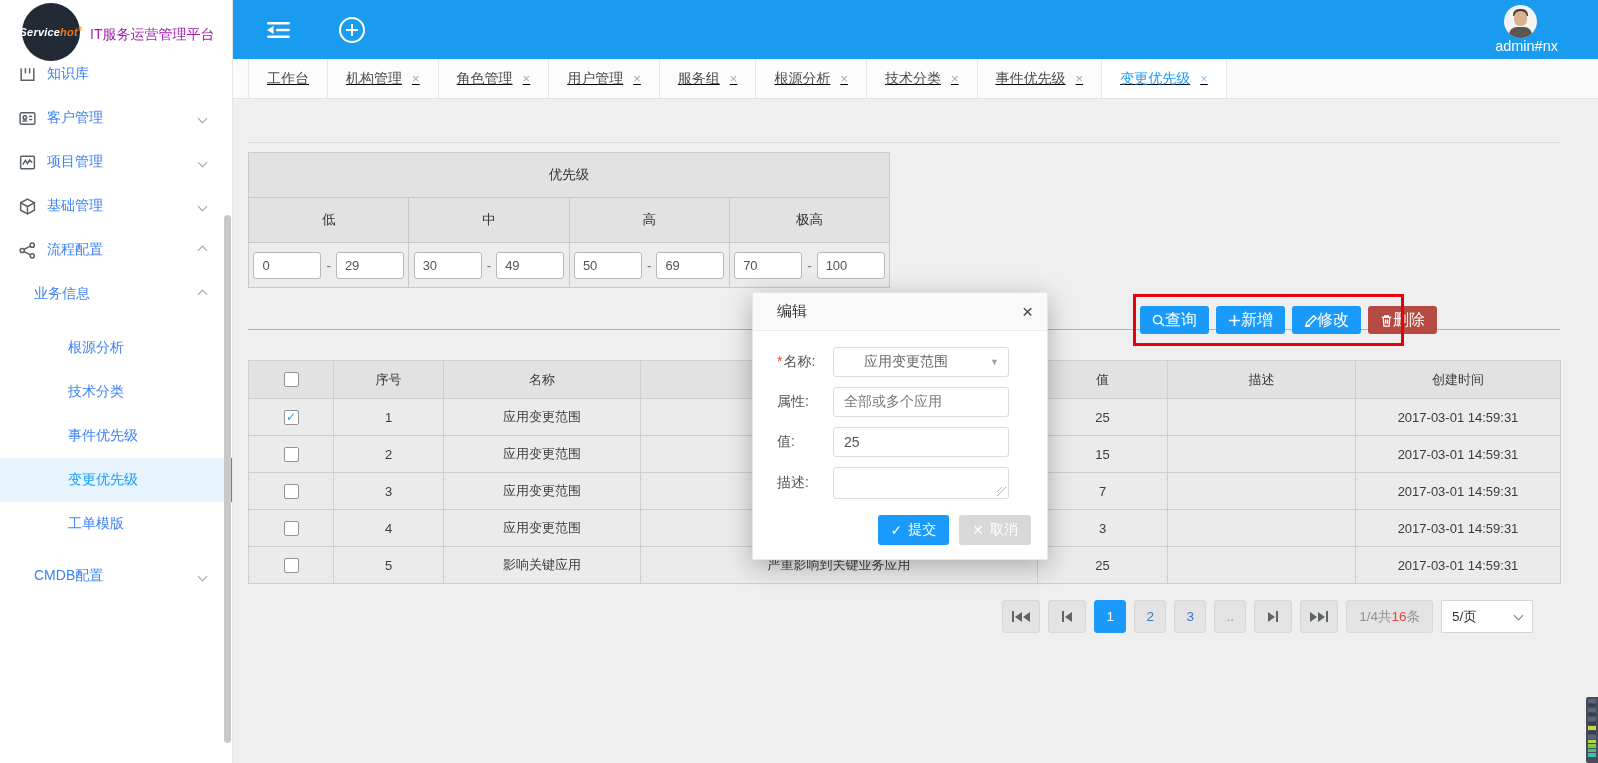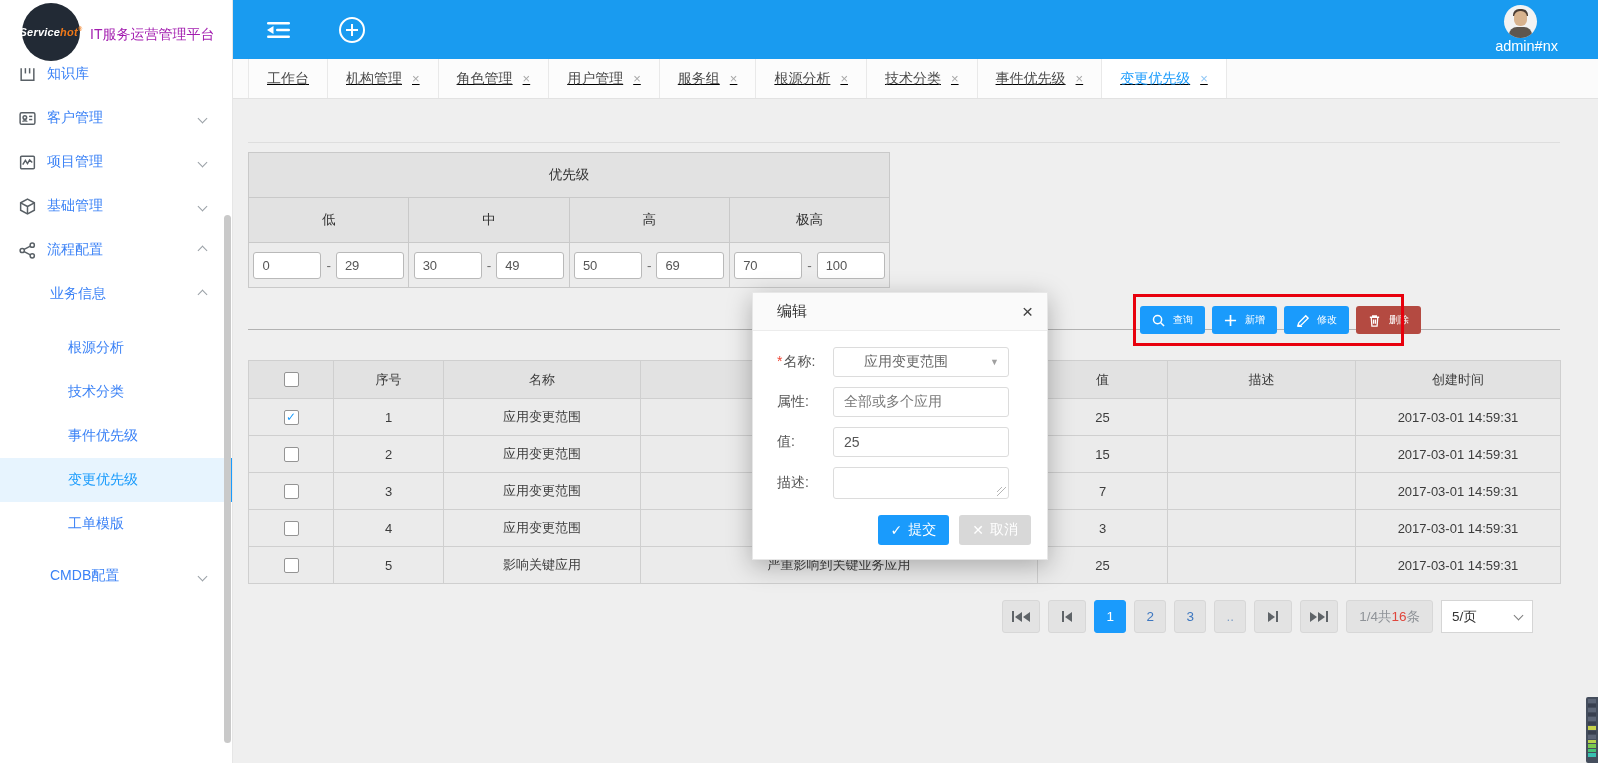--- a/index.html
+++ b/index.html
@@ -16,21 +16,21 @@
   .logo-text { font-size:11px; font-weight:bold; font-style:italic; color:#fff; letter-spacing:.2px; }
   .logo-text .hot { color:#f07818; }
   .logo-text .reg { color:#f07818; font-size:6px; vertical-align:super; }
   .app-title { position:absolute; left:90px; top:26px; font-size:14px; color:#a21caf; }
   .nav { position:absolute; left:0; top:52px; width:100%; }
   .nav-item { position:relative; height:44px; display:flex; align-items:center; padding-left:18px;
     font-size:14px; color:#3b82f6; cursor:pointer; }
   .nav-item .nav-ico { width:19px; height:19px; margin-right:10px; flex:0 0 auto; }
   .nav-item .lbl { flex:1; }
   .nav-item .chev { position:absolute; right:26px; }
-  .nav-sub { padding-left:50px; }
+  .nav-sub { padding-left:34px; }
   .nav-leaf { padding-left:68px; }
   .nav-active { background:#e7f4fe; color:#1a9bfc; }
   .nav-active::after { content:""; position:absolute; right:0; top:0; width:4px; height:100%; background:#1a9bfc; }
   .spacer10 { height:10px; } .spacer8 { height:8px; }
   .chev { width:7px; height:7px; border-left:1.6px solid #9aa0a6; border-bottom:1.6px solid #9aa0a6;
     transform:rotate(-45deg); display:inline-block; }
   .chev.up { transform:rotate(135deg); }
   .side-scrollbar { position:absolute; right:1px; top:215px; width:7px; height:528px; background:#c9c9c9;
     border-radius:4px; z-index:25; }
 
@@ -74,21 +74,21 @@
   .pri-table .rng td { height:45px; background:#ececec; }
   .rng-wrap { display:flex; align-items:center; justify-content:center; gap:5px; }
   .rng-input { width:68px; height:27px; border:1px solid #b9b9b9; border-radius:3px; background:#fff;
     font-size:13px; color:#555; padding:0 8px; font-family:inherit; }
   .rng-sep { color:#666; }
 
   .mid-divider { position:absolute; left:15px; top:230px; width:1312px; height:1px; background:#b2b2b2; }
 
   .toolbar { position:absolute; left:907px; top:207px; display:flex; gap:7px; z-index:30; }
   .tb-btn { height:28px; padding:0 12px; border:none; border-radius:3px; background:#1a9bfc; color:#fff;
-    font-size:10px; display:flex; align-items:center; gap:8px; cursor:pointer; font-family:inherit; }
+    font-size:16px; display:flex; align-items:center; gap:0; cursor:pointer; font-family:inherit; }
   .tb-btn.danger { background:#b44a41; }
   .annotation-box { position:absolute; left:900px; top:195px; width:271px; height:52px;
     border:3px solid #e8000d; z-index:40; pointer-events:none; }
 
   .data-table { position:absolute; left:15px; top:261px; width:1312px; table-layout:fixed; }
   .data-table th, .data-table td { border:1px solid #cfcfcf; text-align:center; font-size:13px;
     color:#3c3c3c; font-weight:normal; overflow:hidden; white-space:nowrap; }
   .data-table th { height:38px; background:#e2e2e2; }
   .data-table td { height:37px; background:#ebebeb; }
   .cbx { width:15px; height:15px; border:1px solid #949494; border-radius:2px; background:#fff;

